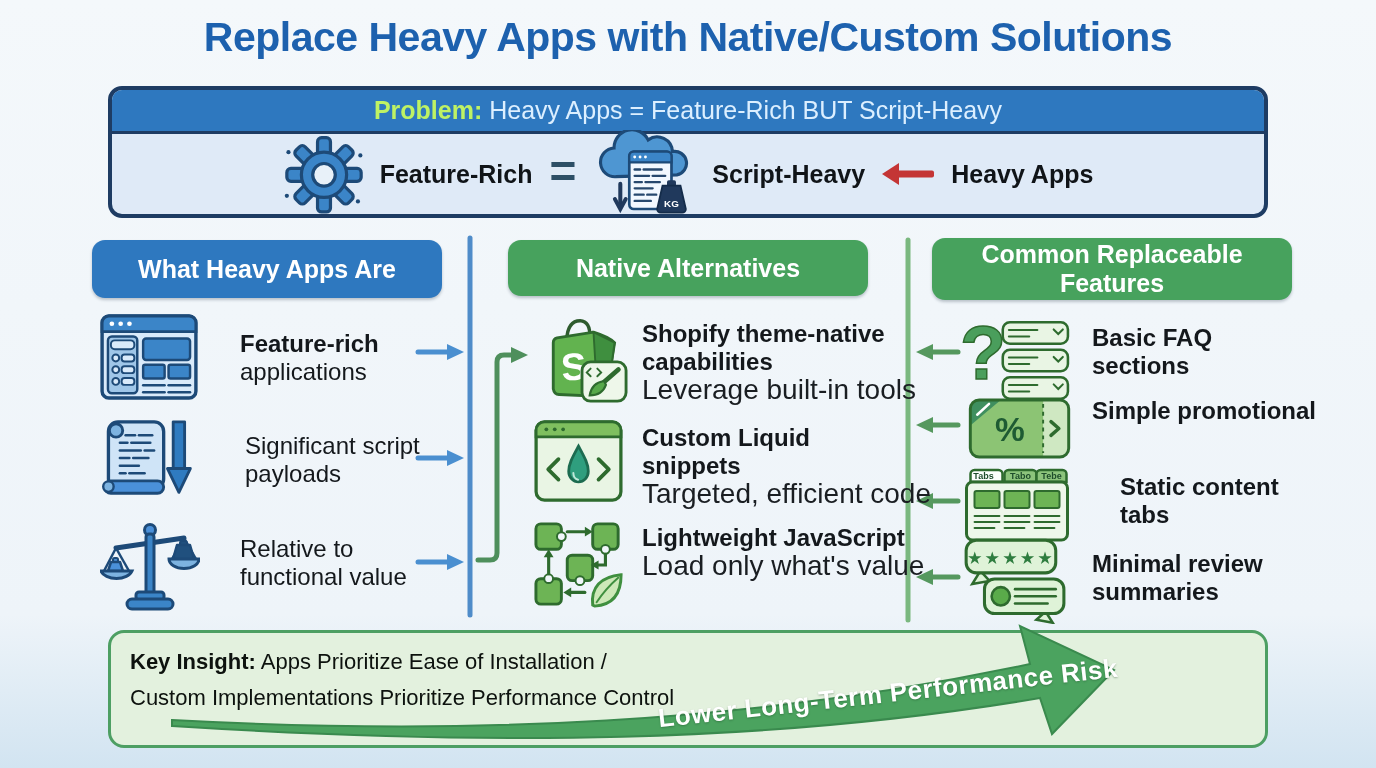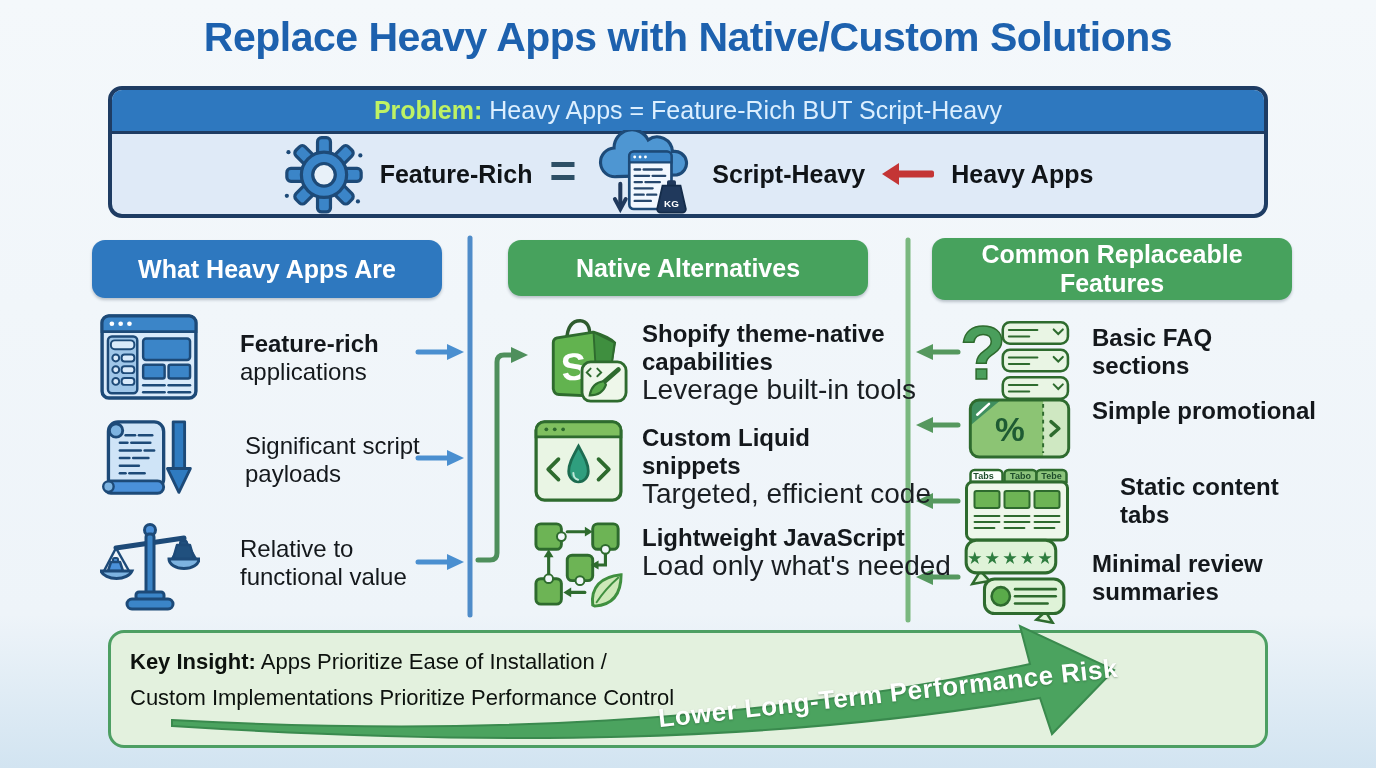--- a/index.html
+++ b/index.html
@@ -286,21 +286,21 @@
       <polygon points="56,9 64,14 56,19"></polygon>
       <polygon points="70,43.5 62,48 70,52.5"></polygon>
       <polygon points="14,40 19,32 24,40"></polygon>
       <polygon points="42,71 34,76 42,81"></polygon>
     </g>
     <path d="M64,89 C62,71 72,60 93,58 C93,79 83,89 66,90 Z" fill="#cde8b8" stroke="#3f8f3f" stroke-width="3"></path>
     <path d="M68,86 C74,77 82,68 90,61" fill="none" stroke="#3f8f3f" stroke-width="2" stroke-linecap="round"></path>
   </svg>
   <div class="abs item-text" style="left:642px;top:524px;">
     <div class="t t-bold">Lightweight JavaScript</div>
-    <div class="sub">Load only what's needed</div>
+    <div class="sub">Load only what's value</div>
   </div>
 
   <svg class="abs" style="left:960px;top:316px;" width="112" height="92" viewBox="0 0 110 90">
     <text x="0" y="62" font-size="74" font-weight="bold" fill="#4a9e5c" stroke="#2e6b2e" stroke-width="1.5">?</text>
     <g fill="#e9f5e4" stroke="#2e6b2e" stroke-width="2.5">
       <rect x="42" y="6" width="64" height="21" rx="7"></rect>
       <rect x="42" y="33" width="64" height="21" rx="7"></rect>
       <rect x="42" y="60" width="64" height="21" rx="7"></rect>
     </g>
     <g stroke="#2e6b2e" stroke-width="2" stroke-linecap="round" fill="none">

